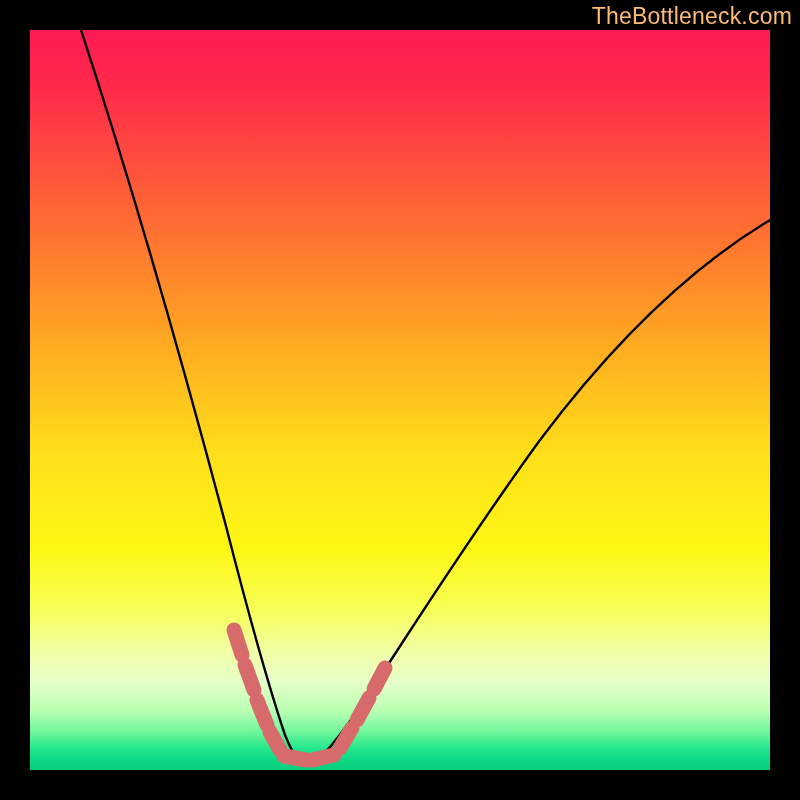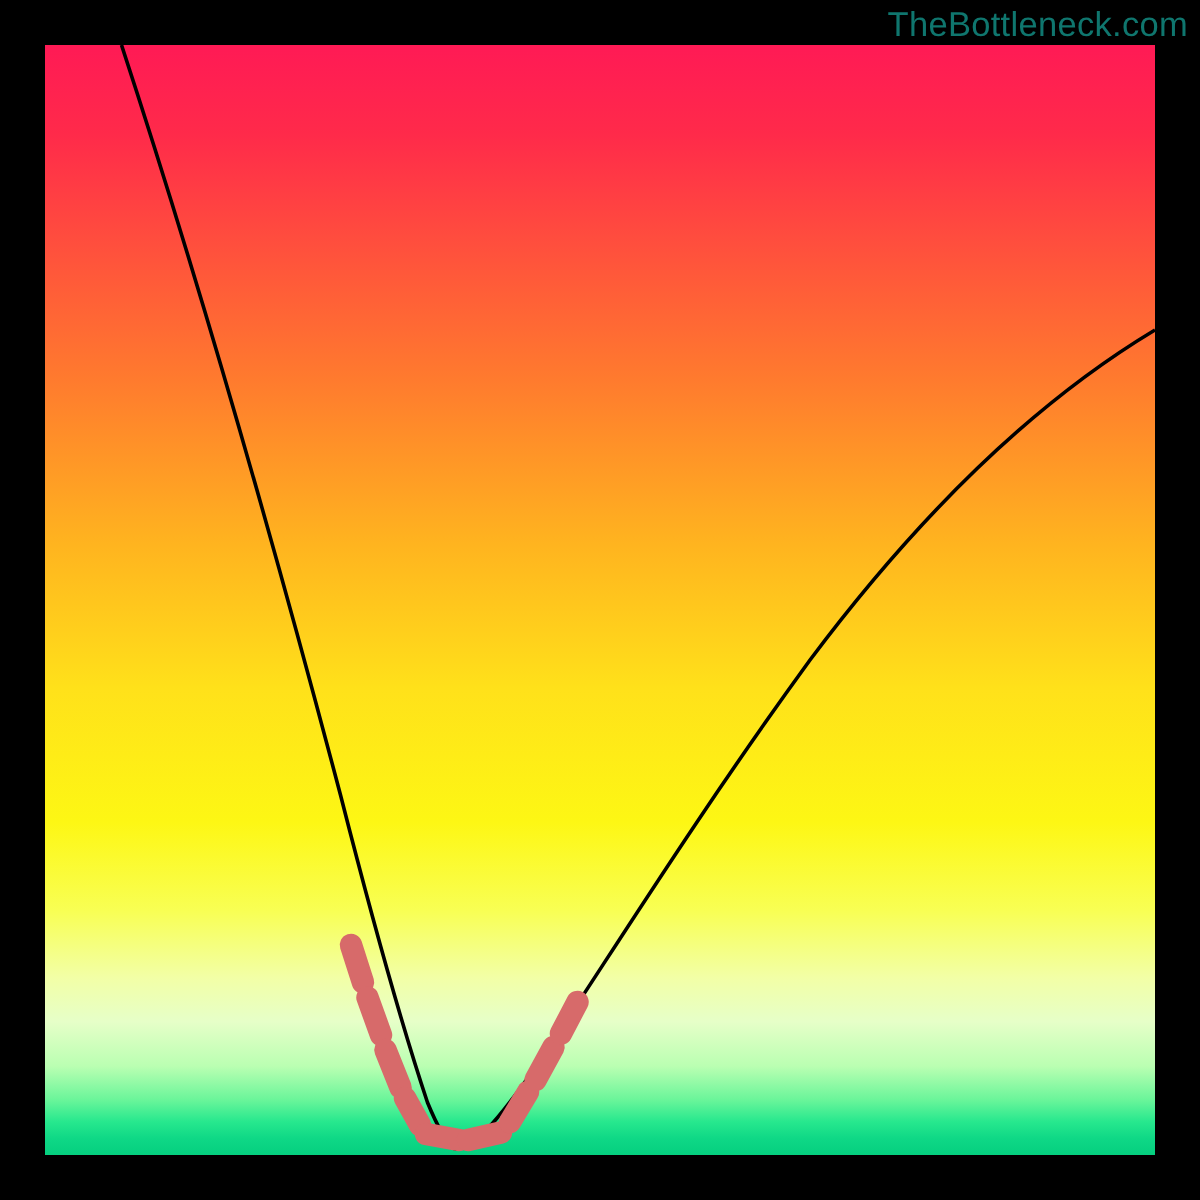--- a/index.html
+++ b/index.html
@@ -41,21 +41,21 @@
       #6bf59a 95%,
       #27e88e 97%,
       #0fd886 98.5%,
       #05cf7f 100%
     );
   }
   .watermark {
     position: absolute;
     top: 3px;
     right: 8px;
-    color: #0f766e;
+    color: #fdba74;
     font-size: 23px;
     font-weight: 400;
     letter-spacing: 0.2px;
     user-select: none;
   }
   svg.curves {
     position: absolute;
     left: 0;
     top: 0;
     width: 740px;

